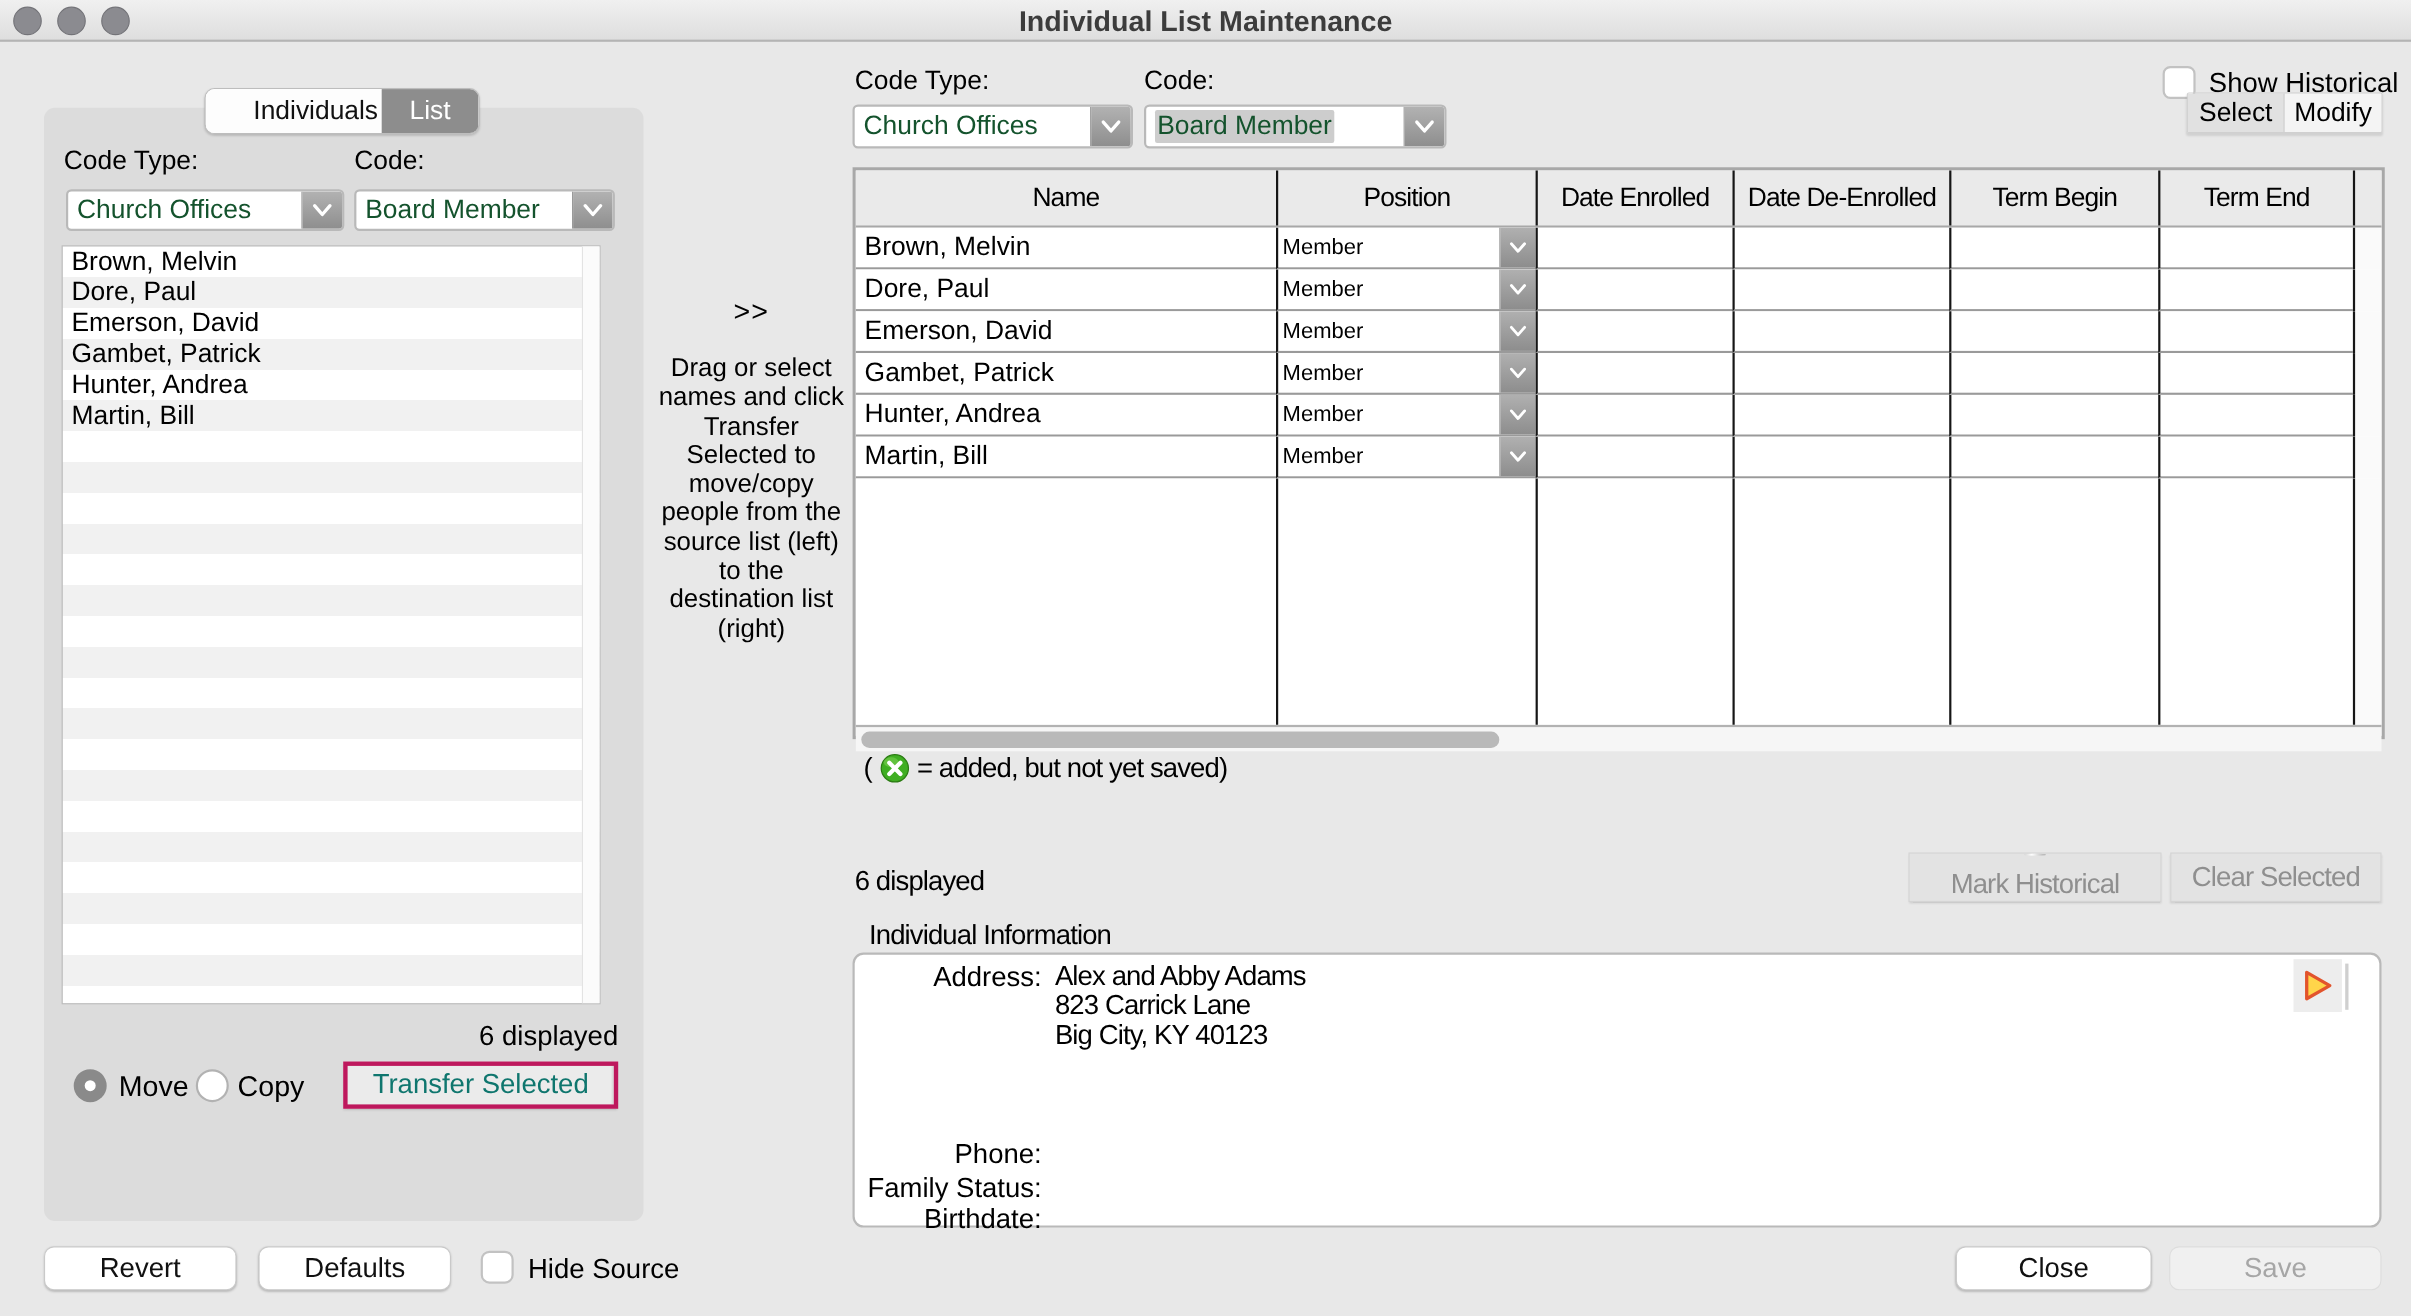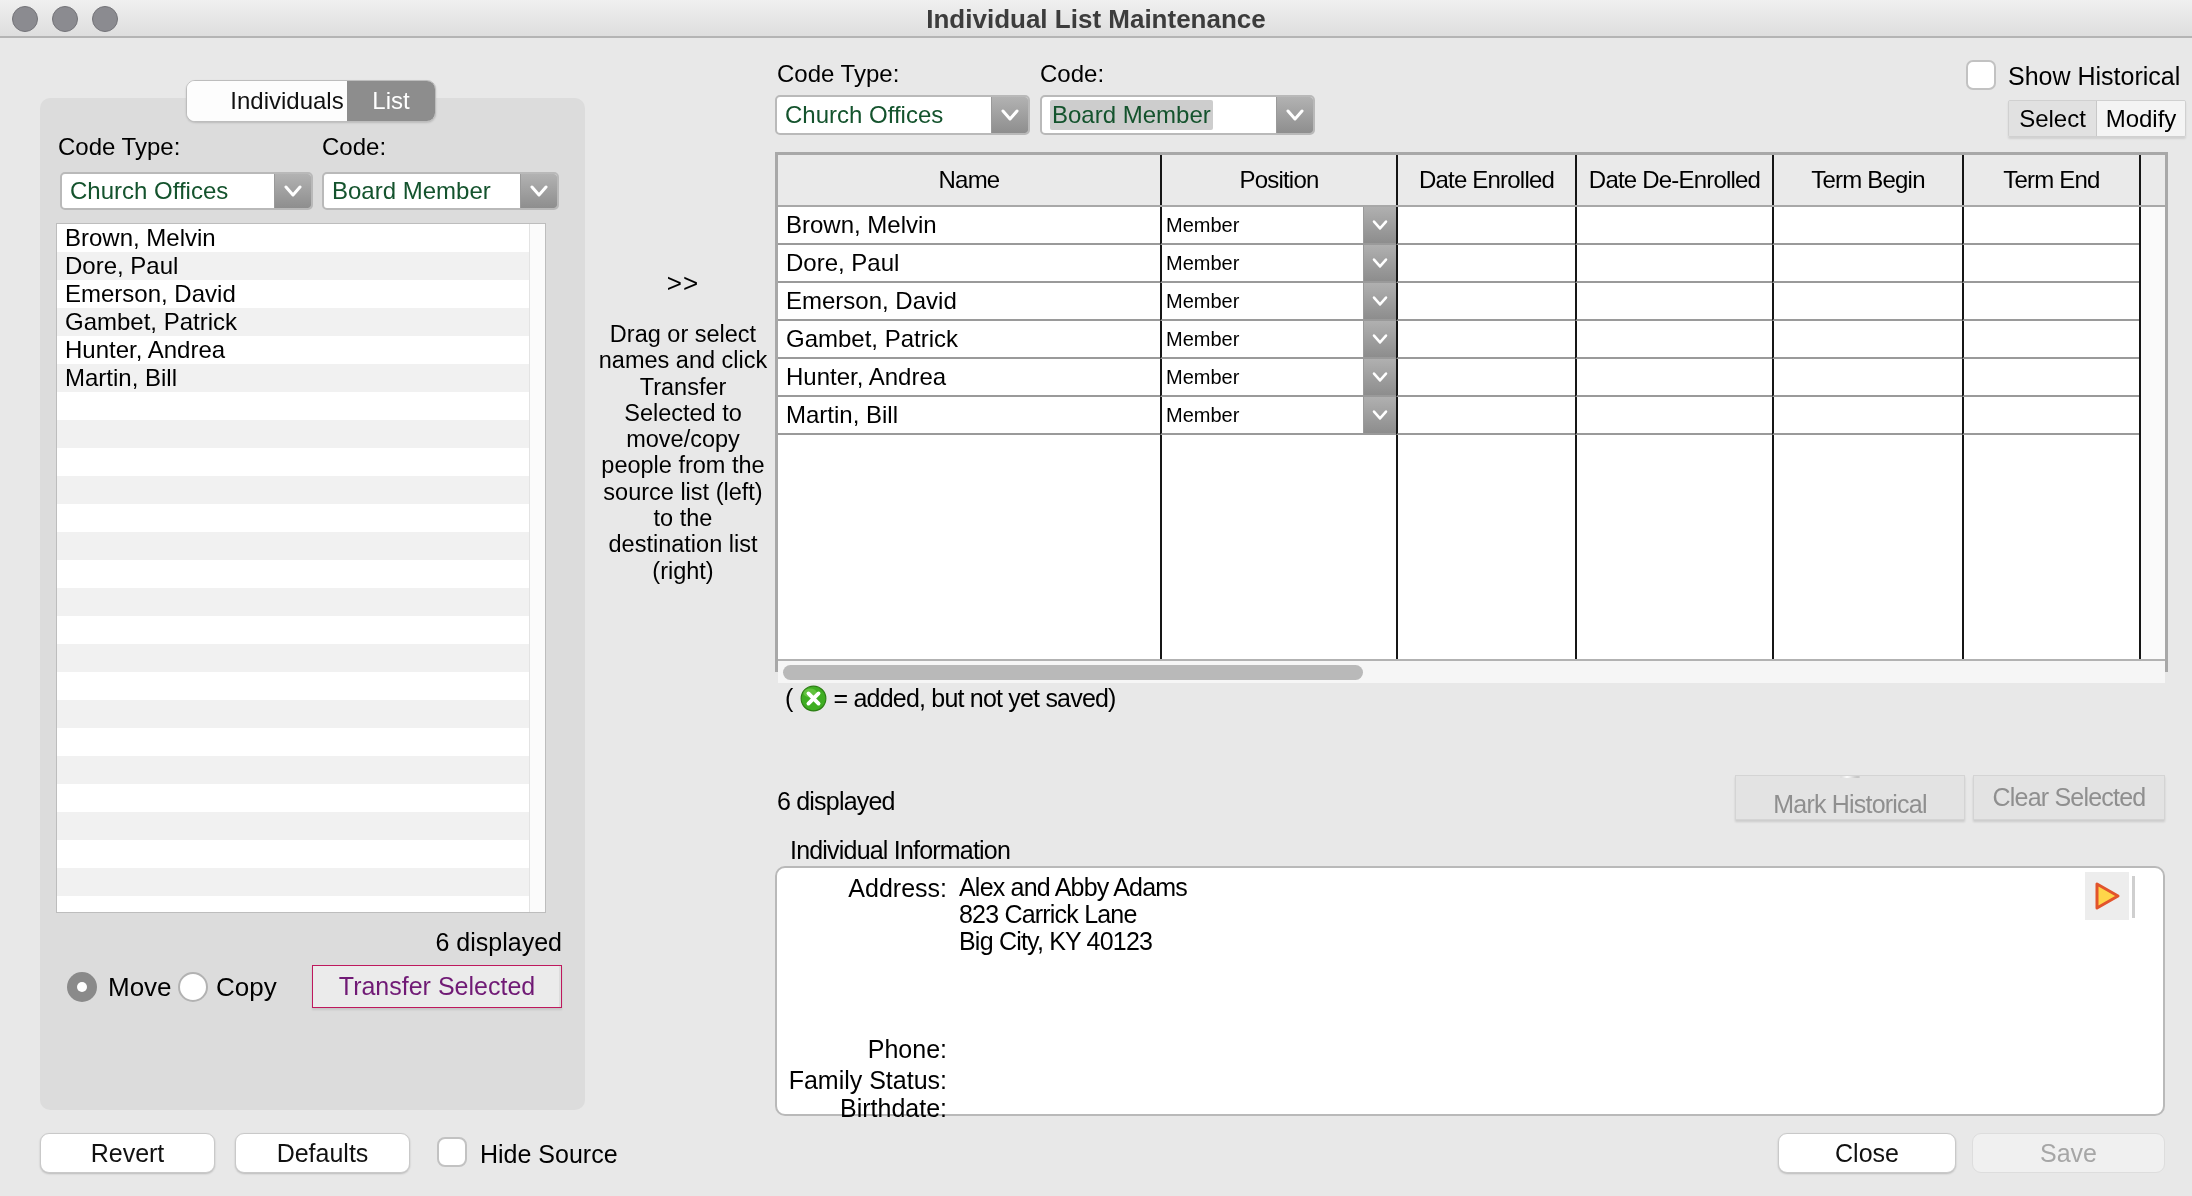--- a/index.html
+++ b/index.html
@@ -64,23 +64,23 @@
   .src-count { position:absolute; right:23px; top:830px; font-size:25px; color:#000; }
 
   .radio { position:absolute; width:30px; height:30px; border-radius:50%; }
   .radio.on  { background:#8a8a8a; }
   .radio.on::after { content:""; position:absolute; left:10px; top:10px; width:10px; height:10px;
                      border-radius:50%; background:#fff; }
   .radio.off { background:#fff; border:2px solid #b2b2b2; }
   .radio-label { position:absolute; font-size:26px; color:#000; }
 
   .btn-disabled {
-    position:absolute; background:#ebebeb; border:1px solid #be185d;
+    position:absolute; background:#ebebeb; border:4px solid #be185d;
     box-shadow:0 2px 2px rgba(0,0,0,0.10), inset -2px 0 0 #dcdcdc;
-    color:#701a75; font-size:25px; display:flex; align-items:center; justify-content:center;
+    color:#0f766e; font-size:25px; display:flex; align-items:center; justify-content:center;
   }
 
   
   .hint { position:absolute; left:594px; top:268px; width:178px; text-align:center; color:#000; }
   .hint .arrows { font-size:26px; letter-spacing:1px; }
   .hint .para { margin-top:22px; font-size:23.5px; line-height:26.3px; }
 
   
   .chk { position:absolute; width:30px; height:30px; background:#fff;
          border:2px solid #c2c2c2; border-radius:7px; }
@@ -228,21 +228,21 @@
     <div class="btn">
       <svg width="18" height="14" viewBox="0 0 18 14">
           <polyline points="2,3 9,11 16,3" fill="none" stroke="#ffffff" stroke-width="3" stroke-linecap="round" stroke-linejoin="round"></polyline>
         </svg>
     </div>
   </div>
 
   <div class="chk" style="left:1966px; top:60px;"></div>
   <div class="field-label" style="left:2008px; top:62px; font-size:25px;">Show Historical</div>
 
-  <div class="seg" style="left:1988px; top:100px;margin-left:20px;">
+  <div class="seg" style="left:1988px; top:84px;">
     <div class="s sel">Select</div>
     <div class="s uns">Modify</div>
   </div>
 
   <div class="grid-table">
     <div class="g-header nr" id="tbl-header">
         <div class="h" style="width: 382px;">Name</div>
         <div class="h" style="width: 236px;">Position</div>
         <div class="h" style="width: 179px;">Date Enrolled</div>
         <div class="h" style="width: 197px;">Date De-Enrolled</div>

